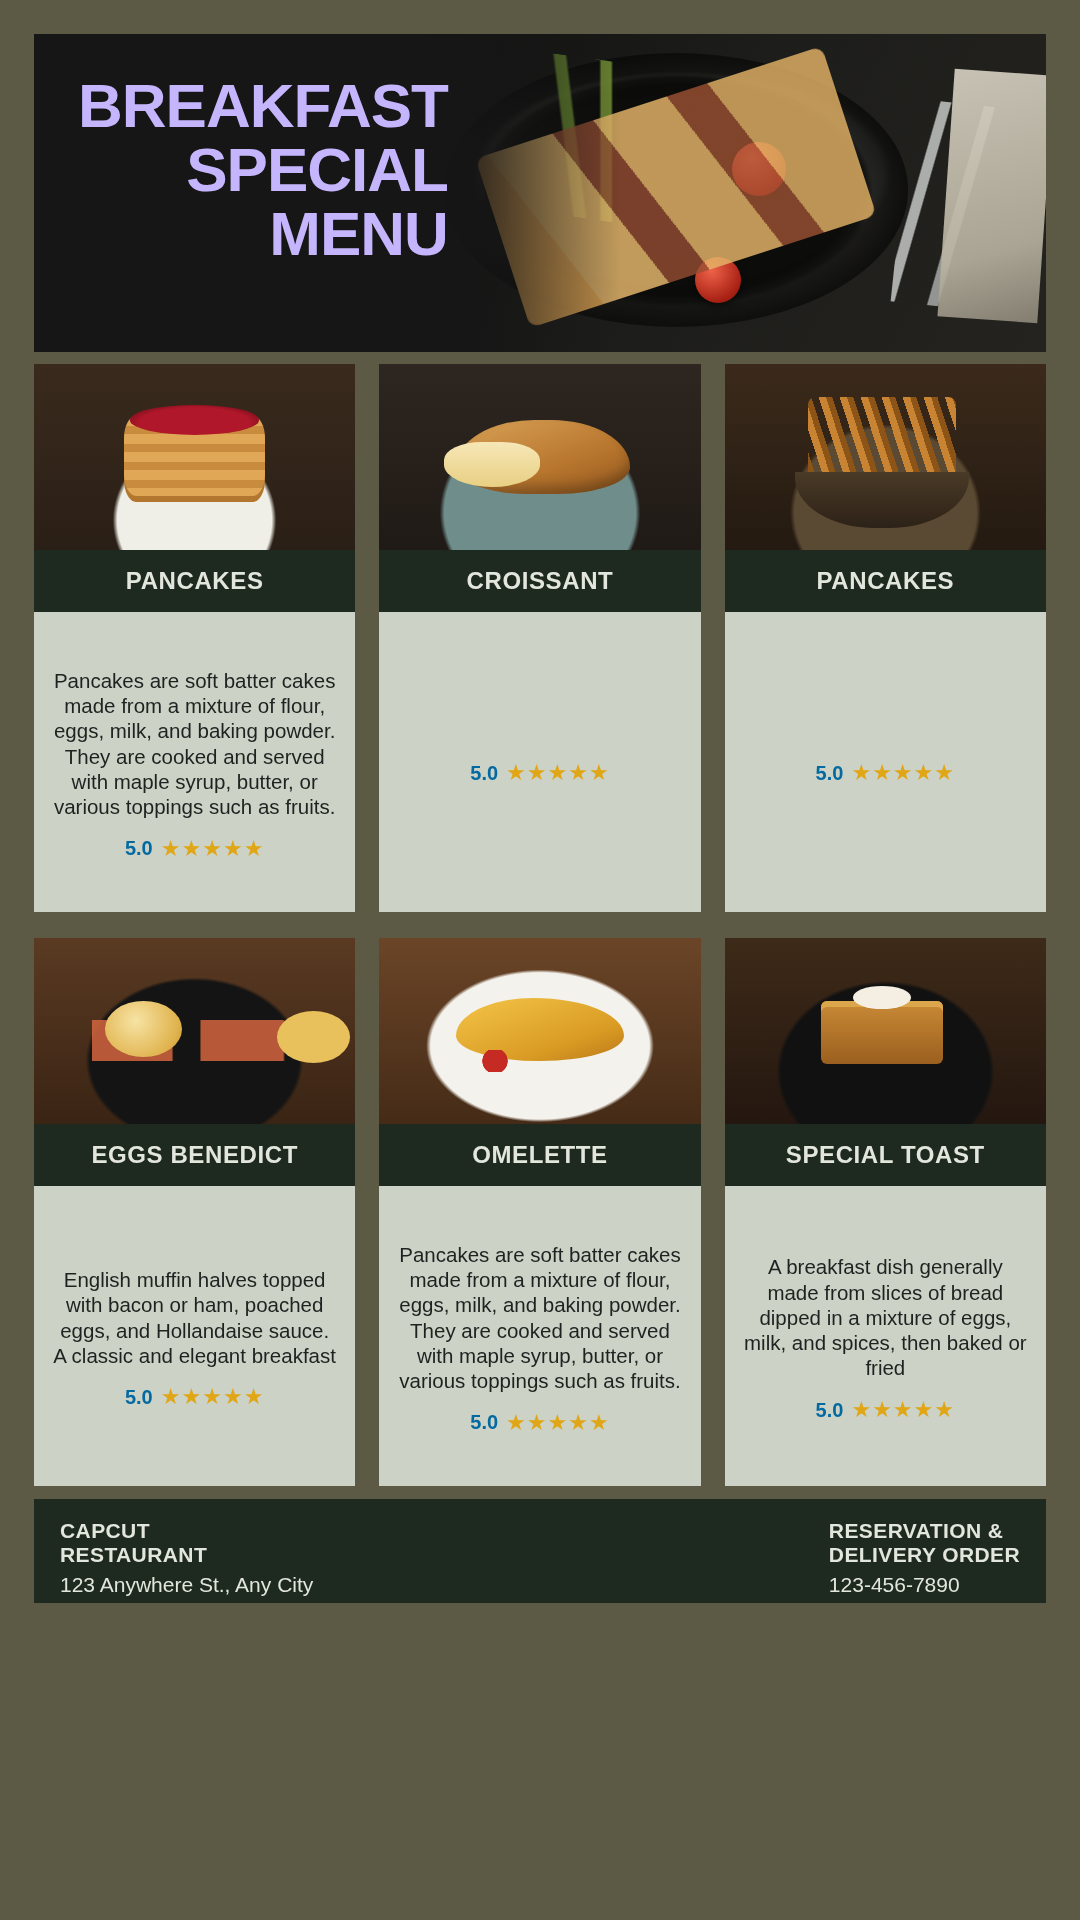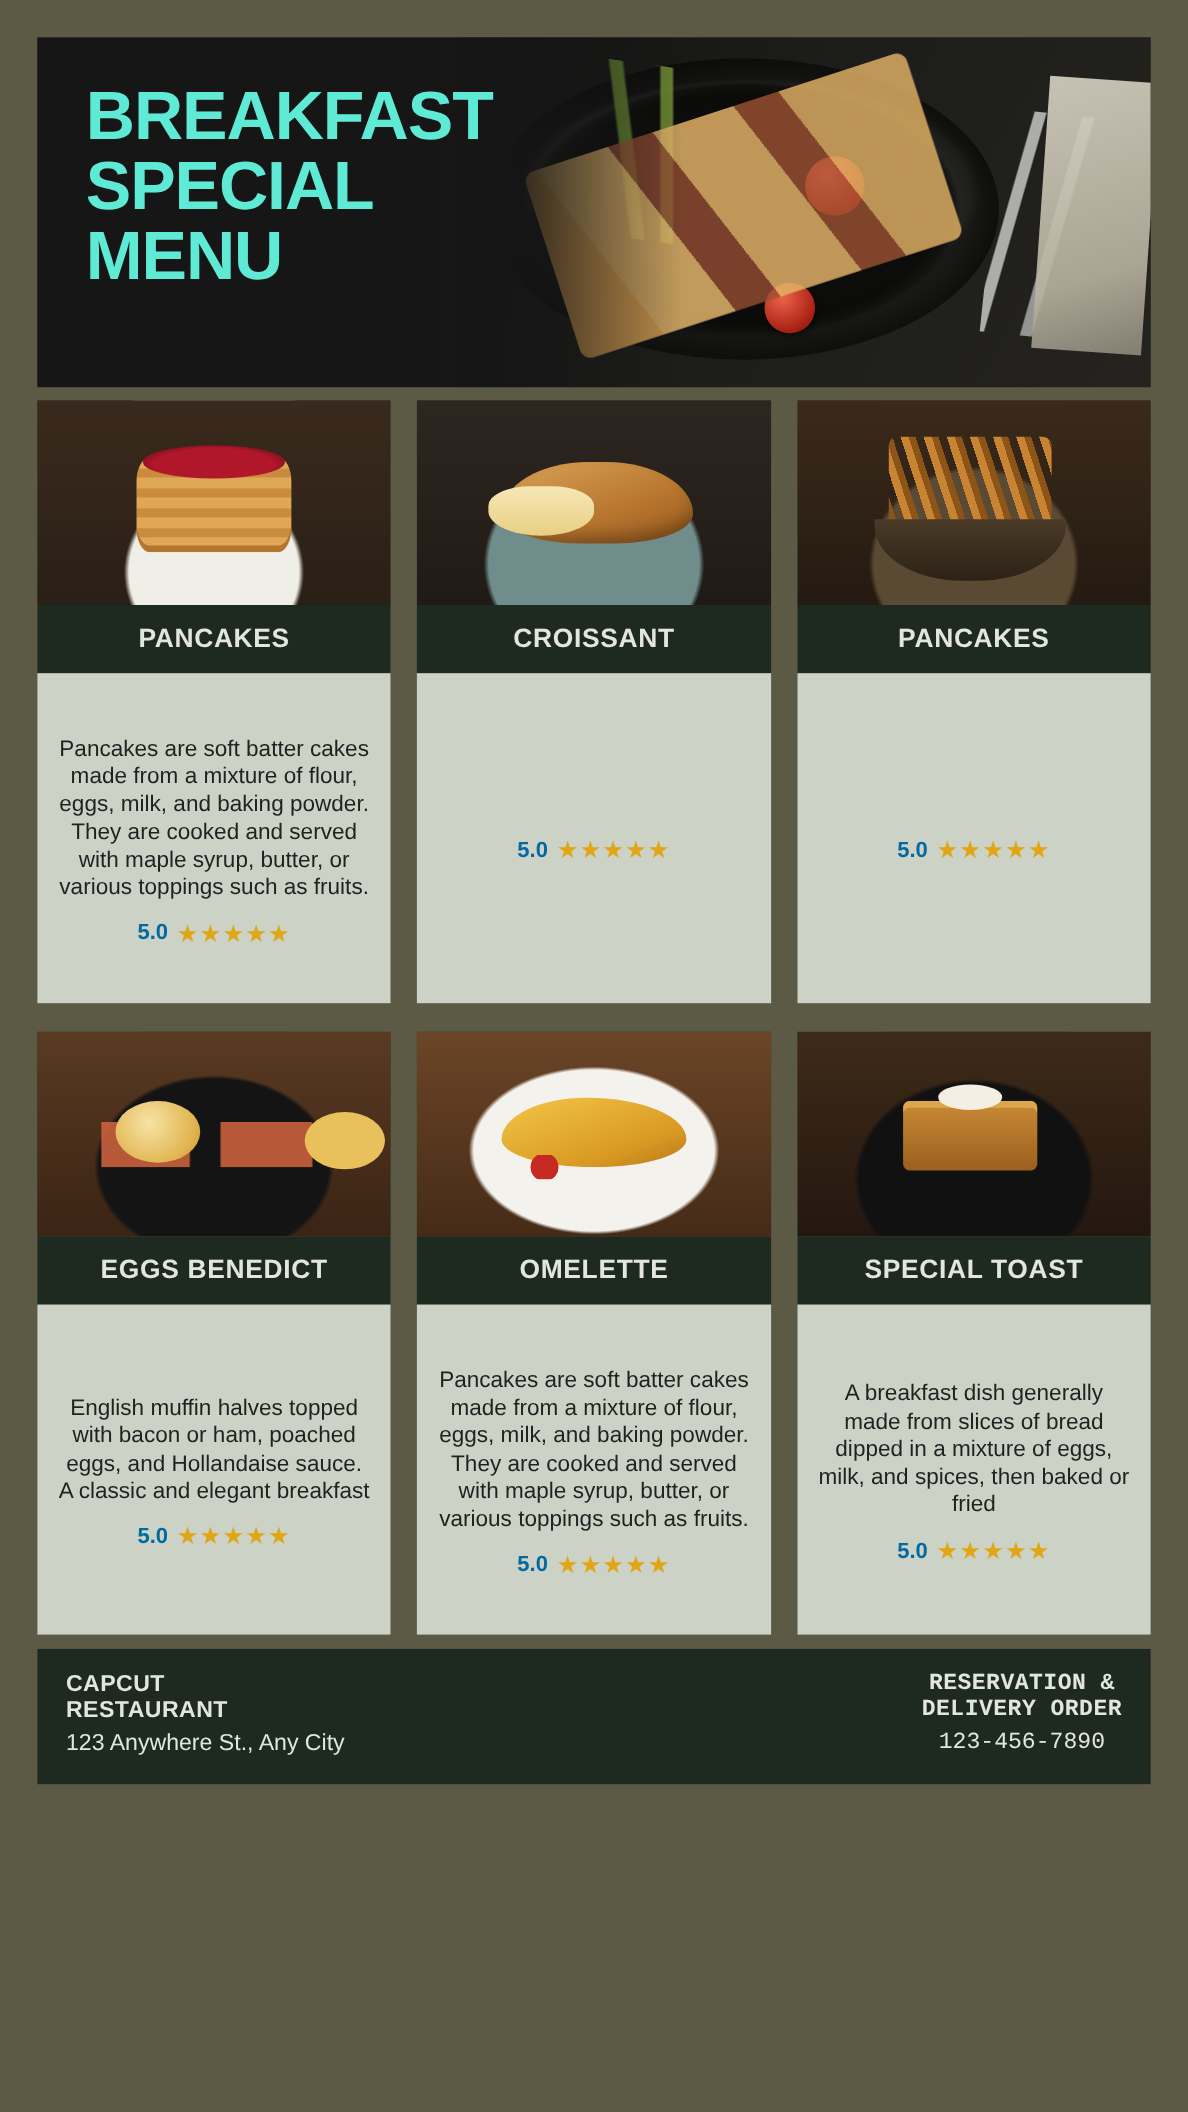--- a/index.html
+++ b/index.html
@@ -93,28 +93,29 @@
   }
   .hero-fade {
     position: absolute;
     left: 0; top: 0; bottom: 0;
     width: 58%;
     background: linear-gradient(90deg, #161616 0%, #161616 56%, rgba(22,22,22,.92) 72%, rgba(22,22,22,0) 100%);
   }
   .hero-title {
     position: absolute;
     left: 44px; top: 40px;
-    color: #5eead4;
+    color: #c4b5fd;
     font-size: 62px;
     line-height: 1.03;
     font-weight: bold;
     letter-spacing: -1px;
     z-index: 4;
     white-space: pre-line;
     text-transform: uppercase;
+    text-align: right;
   }
 
   
   .grid {
     display: grid;
     grid-template-columns: repeat(3, 1fr);
     gap: 24px;
     margin-top: 12px;
   }
   .card { display: flex; flex-direction: column; }
@@ -162,24 +163,24 @@
 
   
   .footer {
     margin-top: 13px;
     background: #1e2a20;
     color: #e3e6dc;
     padding: 20px 26px 22px;
     display: flex;
     justify-content: space-between;
     align-items: flex-start;
-    height: 123px;
+    height: 104px;
   }
   .footer-left { text-align: left; }
-  .footer-right { text-align: center; font-family: Liberation Mono, monospace; }
+  .footer-right { text-align: left; }
   .f-strong { font-weight: bold; font-size: 21px; line-height: 1.14; white-space: pre-line; letter-spacing: .4px; }
   .f-sub { font-size: 21px; margin-top: 6px; }
 
   
   .ph { position: absolute; inset: 0; }
   .p-pancake {
     background:
       radial-gradient(ellipse at 50% 84%, #efefe7 0 34%, rgba(239,239,231,0) 36%),
       linear-gradient(180deg, #3a2a1d 0%, #2a1f16 100%);
   }

